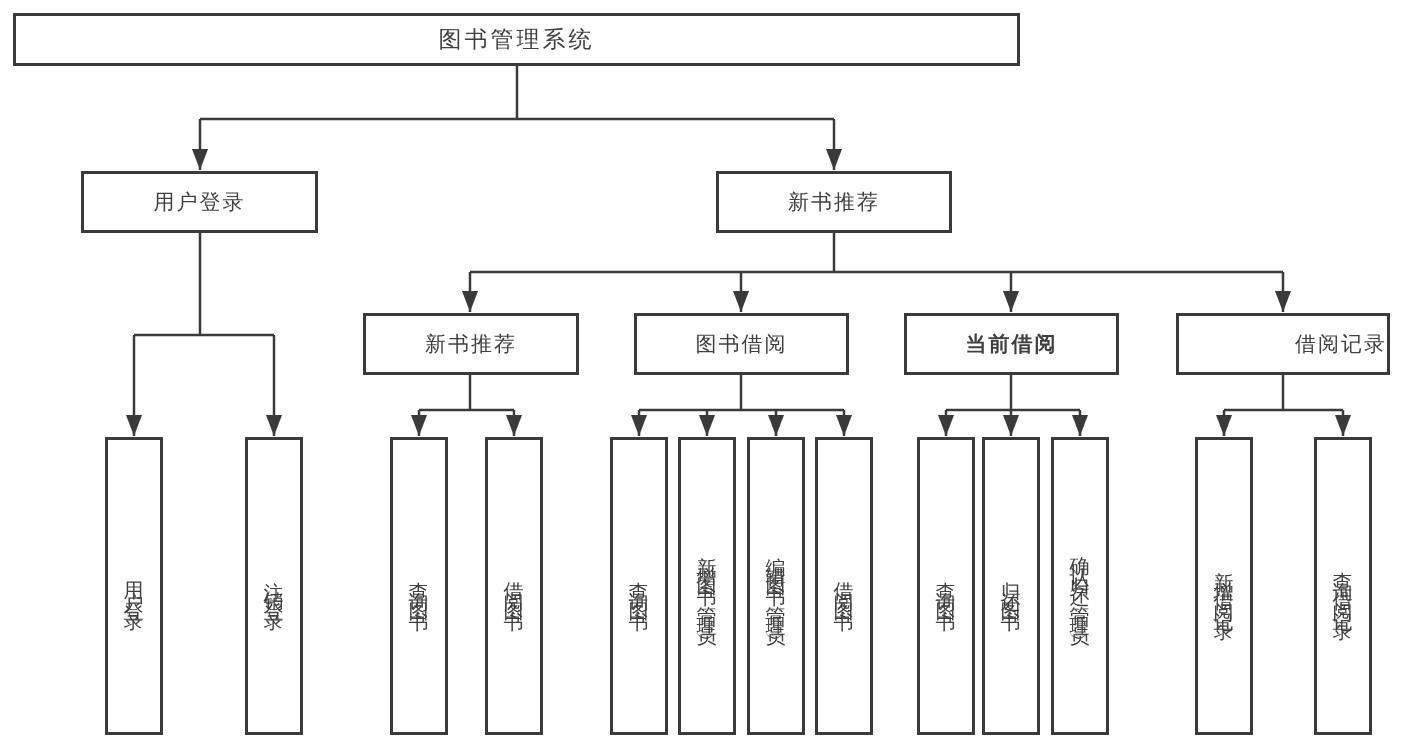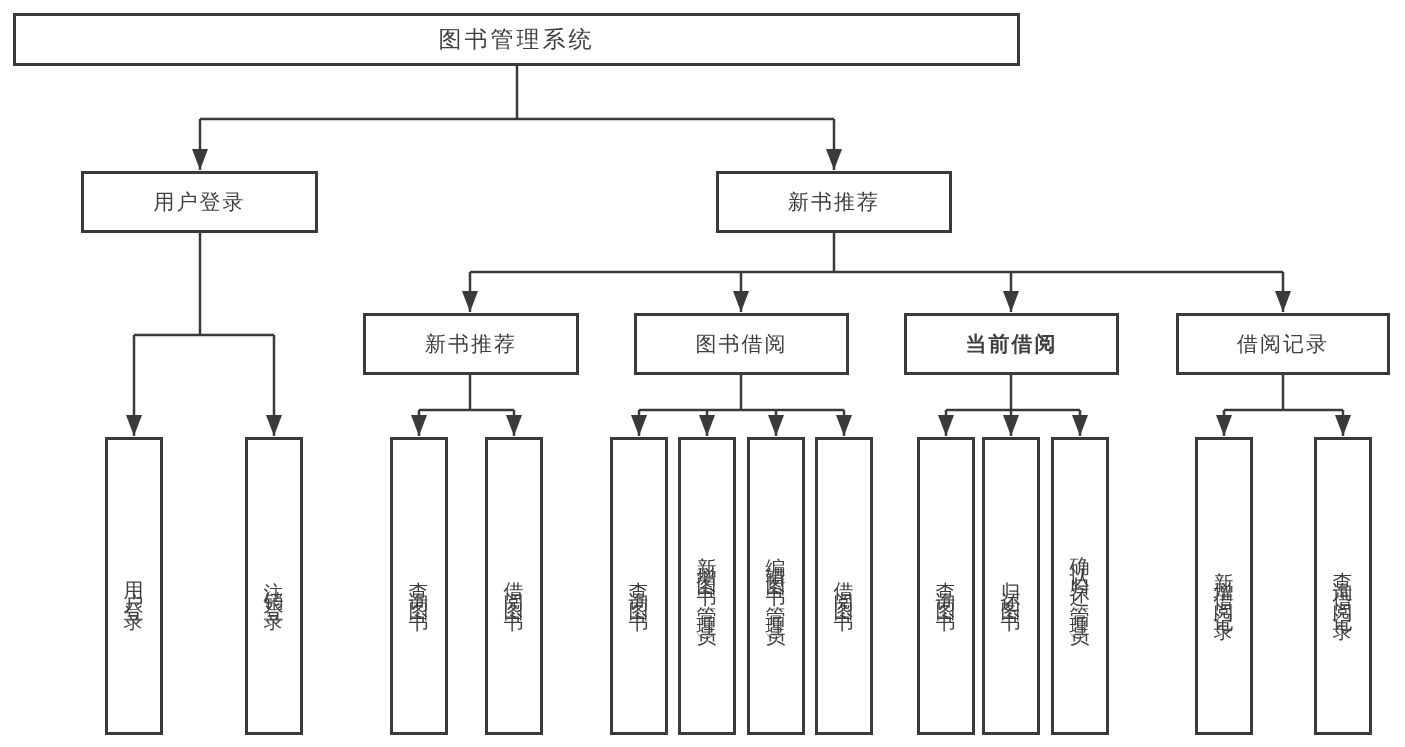--- a/index.html
+++ b/index.html
@@ -121,21 +121,21 @@
 
   <div class="node hbox" style="left:363px; top:313px; width:216px; height:62px;">
     <span>新书推荐</span>
   </div>
   <div class="node hbox" style="left:634px; top:313px; width:215px; height:62px;">
     <span>图书借阅</span>
   </div>
   <div class="node hbox" style="left:904px; top:313px; width:215px; height:62px;font-weight:bold;">
     <span>当前借阅</span>
   </div>
-  <div class="node hbox" style="left:1176px; top:313px; width:214px; height:62px;">
+  <div class="node hbox" style="left:1176px; top:313px; width:214px; height:62px;justify-content:flex-end;">
     <span>借阅记录</span>
   </div>
 
   <div class="node vbox" style="left:105px; top:437px; width:58px; height:298px;">
     <span>用户登录</span>
   </div>
   <div class="node vbox" style="left:245px; top:437px; width:58px; height:298px;">
     <span>注销登录</span>
   </div>
 

